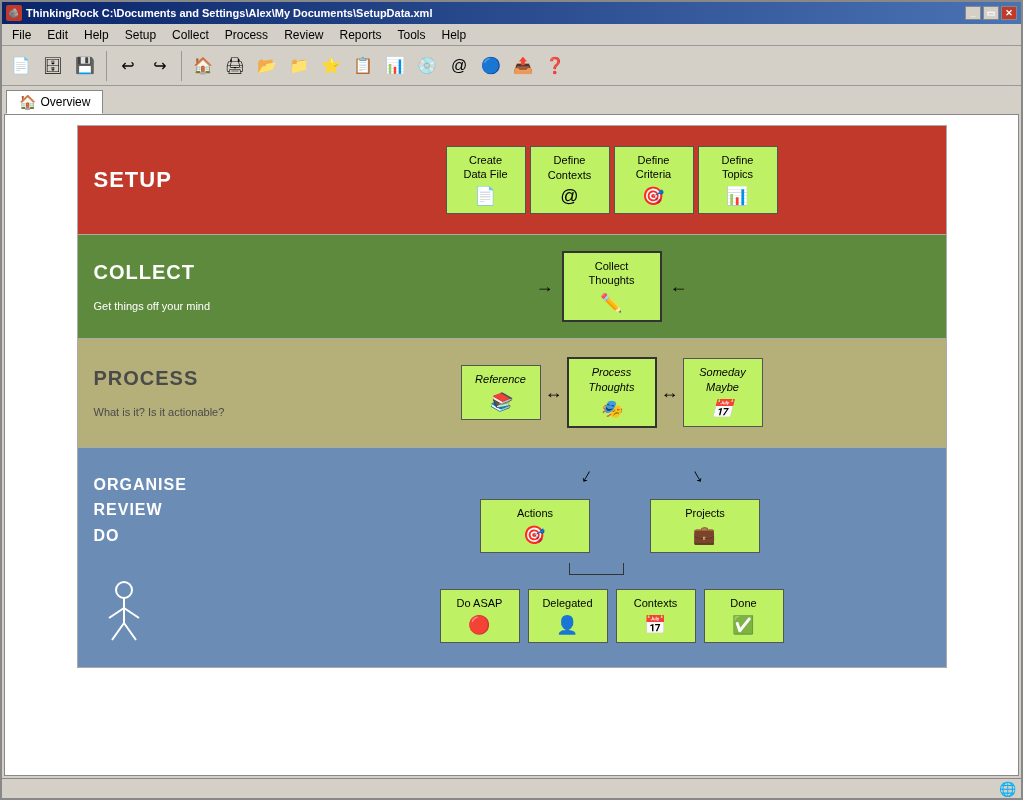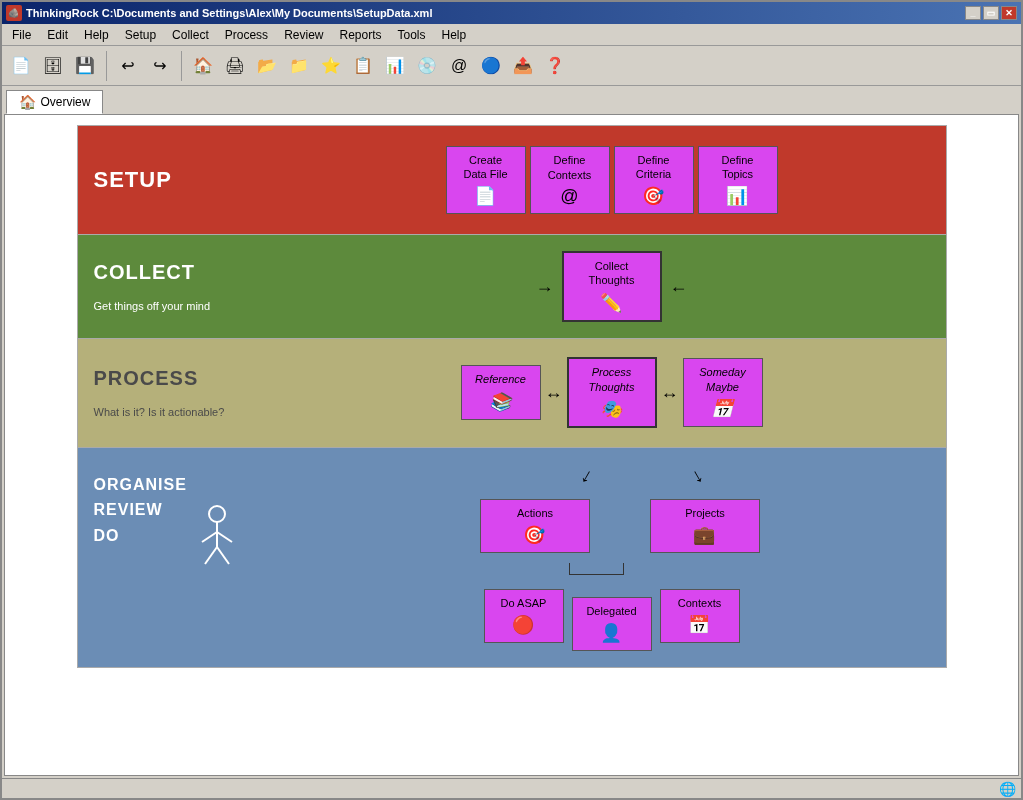--- a/index.html
+++ b/index.html
@@ -55,21 +55,21 @@
     .process-section { background: #b5b07a; }
     .process-section .section-label h2 { color: #4a4a4a; font-size: 20px; }
     .process-section .section-label p { color: #4a4a4a; font-size: 11px; }
 
     
     .organise-section { background: #6b8db5; flex-direction: column; padding: 0; }
     .organise-section .section-label { width: 200px; padding: 16px; display: flex; flex-direction: column; justify-content: center; }
     .organise-section .section-label h2 { color: white; font-size: 16px; line-height: 1.4; }
 
     
-    .box { background: #d946ef; border: 1px solid #555; padding: 6px 10px; text-align: center; font-size: 11px; min-width: 80px; display: flex; flex-direction: column; align-items: center; gap: 4px; }
+    .box { background: #bef264; border: 1px solid #555; padding: 6px 10px; text-align: center; font-size: 11px; min-width: 80px; display: flex; flex-direction: column; align-items: center; gap: 4px; }
     .box-title { font-size: 11px; line-height: 1.3; }
     .box-icon { font-size: 18px; }
 
     .flow-row { display: flex; align-items: center; gap: 4px; }
 
     .organise-boxes { display: flex; flex-direction: column; align-items: center; padding: 16px; flex: 1; gap: 8px; }
     .organise-row1 { display: flex; gap: 10px; align-items: flex-start; }
     .organise-row2 { display: flex; gap: 8px; align-items: flex-start; margin-top: 4px; }
 
     .person-icon { margin-top: 8px; }
@@ -201,21 +201,21 @@
             <span style="font-size:18px;">↔</span>
             <div class="box">
               <span class="box-title">Someday<br>Maybe</span>
               <span class="box-icon">📅</span>
             </div>
           </div>
         </div>
       </div>
 
       <div class="section organise-section" style="min-height:200px; margin-top:-1px; flex-direction: row;">
-        <div class="section-label" style="background:#6b8db5; color:white; padding:16px; display:flex; flex-direction:row; justify-content:flex-start; padding-top:24px; width:200px; flex-shrink:0;">
+        <div class="section-label" style="background:#6b8db5; color:white; padding:16px; display:flex; flex-direction:column; justify-content:flex-start; padding-top:24px; width:200px; flex-shrink:0;">
           <h2 style="color:white; font-size:16px; line-height:1.6; white-space:pre-line;">ORGANISE
 REVIEW
 DO</h2>
 
           <div class="person-icon" style="margin-top:30px;">
             <svg width="60" height="70" viewBox="0 0 60 70">
               <circle cx="30" cy="12" r="8" stroke="#fff" stroke-width="2" fill="none"></circle>
               <line x1="30" y1="20" x2="30" y2="45" stroke="#fff" stroke-width="2"></line>
               <line x1="30" y1="30" x2="15" y2="40" stroke="#fff" stroke-width="2"></line>
               <line x1="30" y1="30" x2="45" y2="40" stroke="#fff" stroke-width="2"></line>
@@ -246,28 +246,32 @@
           <div style="display:flex; gap:0; margin: 2px 0;">
             <div style="width:55px; height:12px; border-right:1px solid #333; border-bottom:1px solid #333; border-left:1px solid #333; margin-left:0px;"></div>
             <div style="width:30px;"></div>
           </div>
 
           <div class="organise-row2">
             <div class="box" style="min-width:80px;">
               <span class="box-title">Do ASAP</span>
               <span class="box-icon">🔴</span>
             </div>
-            <div class="box" style="min-width:80px;margin-top:8px;">
+            <div class="box" style="min-width:80px;">
               <span class="box-title">Delegated</span>
               <span class="box-icon">👤</span>
             </div>
             <div class="box" style="min-width:80px;">
               <span class="box-title">Contexts</span>
               <span class="box-icon">📅</span>
             </div>
+            <div class="box" style="min-width:80px;">
+              <span class="box-title">Done</span>
+              <span class="box-icon">✅</span>
+            </div>
           </div>
         </div>
       </div>
 
     </div>
   </div>
 
   <div style="height:20px; background:#d4d0c8; border-top:1px solid #888; display:flex; align-items:center; justify-content:flex-end; padding:0 4px;">
     <span style="font-size:14px;">🌐</span>
   </div>

